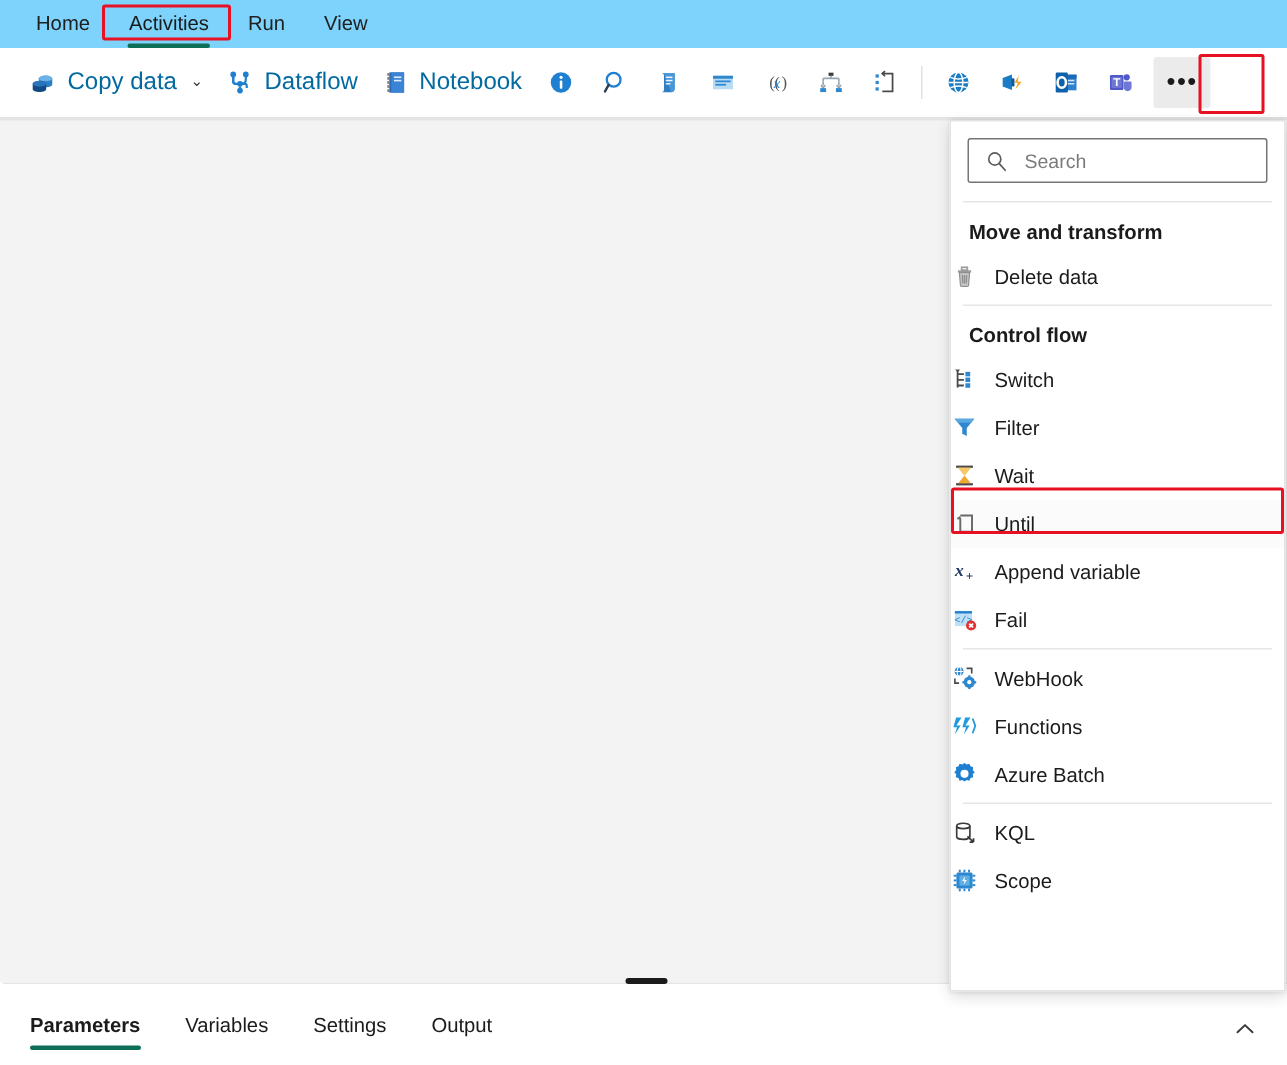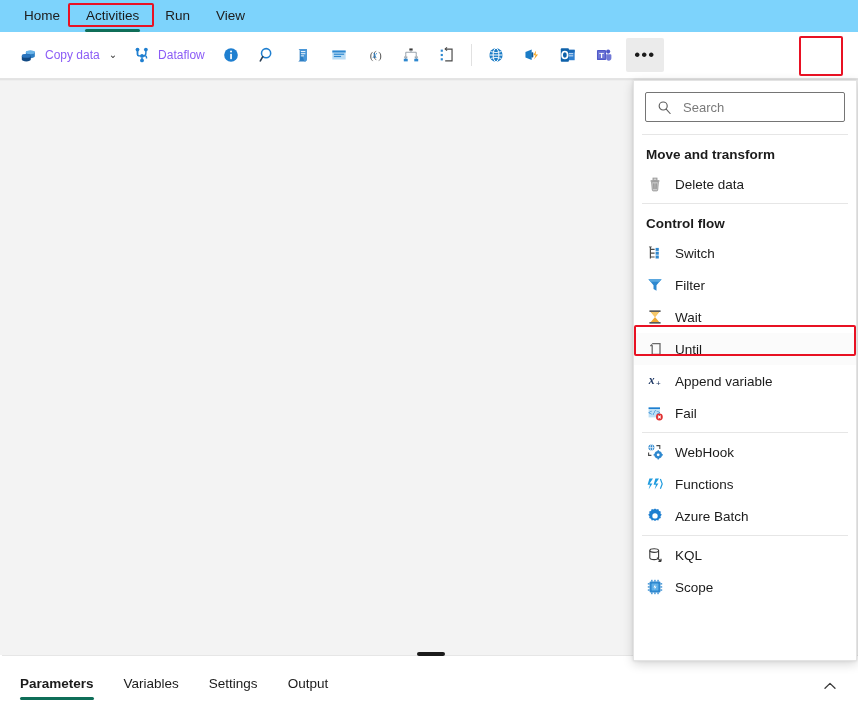--- a/index.html
+++ b/index.html
@@ -44,21 +44,21 @@
     background:#ffffff; display:flex; align-items:center;
     padding-left: 12px;
     border-bottom: 1px solid #ffffff;
   }
   .tb-item {
     display:flex; align-items:center; gap:7px;
     height:34px; padding: 0 8px; border-radius:3px; cursor:default;
     font-size:13.5px; color:#1b1b1b; white-space:nowrap;
   }
   .tb-icon-only { padding: 0 9px; }
-  .tb-label { font-size:12px; color:#8b5cf6; }
+  .tb-label { font-size:16px; color:#0369a1; }
   .chev { font-size:10px; color:#333; margin-left:2px; line-height:1; }
   .tb-sep {
     width:1px; height:22px; background:#e1e1e1; margin: 0 6px;
   }
   .more-btn {
     width:38px; height:34px; display:flex; align-items:center; justify-content:center;
     background:#ebebeb; border-radius:2px; margin-left:4px;
   }
   .more-btn .dots { font-size:17px; color:#1b1b1b; letter-spacing:1px; line-height:10px; }
   #hl-more { left:799px; top:36px; width:44px; height:40px; }
@@ -122,21 +122,21 @@
   }
   .search-input::placeholder { color:#7a7a7a; }
   .divider { height:1px; background:#e6e6e6; margin: 3px 8px 3px 8px; }
   .group-title {
     font-size:13.5px; font-weight:bold; color:#1b1b1b;
     padding: 9px 12px 6px 12px;
   }
   .menu-item {
     position:relative;
     display:flex; align-items:center; gap:11px;
-    height:32px; padding: 0 12px; cursor:default;
+    height:32px; padding: 0 0; cursor:default;
   }
   .menu-item .mi-label { font-size:13.5px; color:#1b1b1b; white-space:nowrap; }
   .menu-item.highlight { background:#fbfbfb; }
   #hl-until { left:634px; top:325px; width:222px; height:31px; }
   .mi-icon { width:18px; height:18px; display:flex; align-items:center; justify-content:center; flex:0 0 18px; }
 
   svg { display:block; }
 </style>
 </head>
 <body>
@@ -185,20 +185,36 @@
           <circle cx="14.3" cy="4" r="2.1" fill="#1f7fd0"></circle>
           <circle cx="10" cy="11" r="2.1" fill="#1f7fd0"></circle>
           <circle cx="10" cy="16" r="2.1" fill="#1f7fd0"></circle>
           <path d="M14.3 5 L14.3 8 Q14.3 11 11 11" stroke="#1f7fd0" stroke-width="1.6" fill="none"></path>
           <path d="M10 13 L10 14.5" stroke="#1f7fd0" stroke-width="1.6" fill="none"></path>
         </svg>
       </span>
       <span class="tb-label">Dataflow</span>
     </div>
 
+    <div class="tb-item">
+      <span class="mi-icon">
+        <svg width="20" height="20" viewBox="0 0 20 20">
+          <rect x="5" y="2.5" width="11" height="15" fill="#2b6cb8"></rect>
+          <rect x="6.5" y="2.5" width="9.5" height="15" fill="#3b83d4"></rect>
+          <rect x="8.5" y="5.5" width="5.5" height="1.2" fill="#ffffff" opacity="0.85"></rect>
+          <rect x="8.5" y="8" width="5.5" height="1.2" fill="#ffffff" opacity="0.85"></rect>
+          <rect x="3.6" y="3" width="1.6" height="2" fill="#7a7a7a"></rect>
+          <rect x="3.6" y="6" width="1.6" height="2" fill="#7a7a7a"></rect>
+          <rect x="3.6" y="9" width="1.6" height="2" fill="#7a7a7a"></rect>
+          <rect x="3.6" y="12" width="1.6" height="2" fill="#7a7a7a"></rect>
+          <rect x="3.6" y="15" width="1.6" height="2" fill="#7a7a7a"></rect>
+        </svg>
+      </span>
+      <span class="tb-label">Notebook</span>
+    </div>
 
     <div class="tb-item tb-icon-only">
       <span class="mi-icon">
         <svg width="20" height="20" viewBox="0 0 20 20">
           <circle cx="10" cy="10" r="7.6" fill="#1f7fd0"></circle>
           <rect x="9.1" y="8.6" width="1.9" height="6" rx="0.6" fill="#ffffff"></rect>
           <circle cx="10.05" cy="6.2" r="1.15" fill="#ffffff"></circle>
         </svg>
       </span>
     </div>

